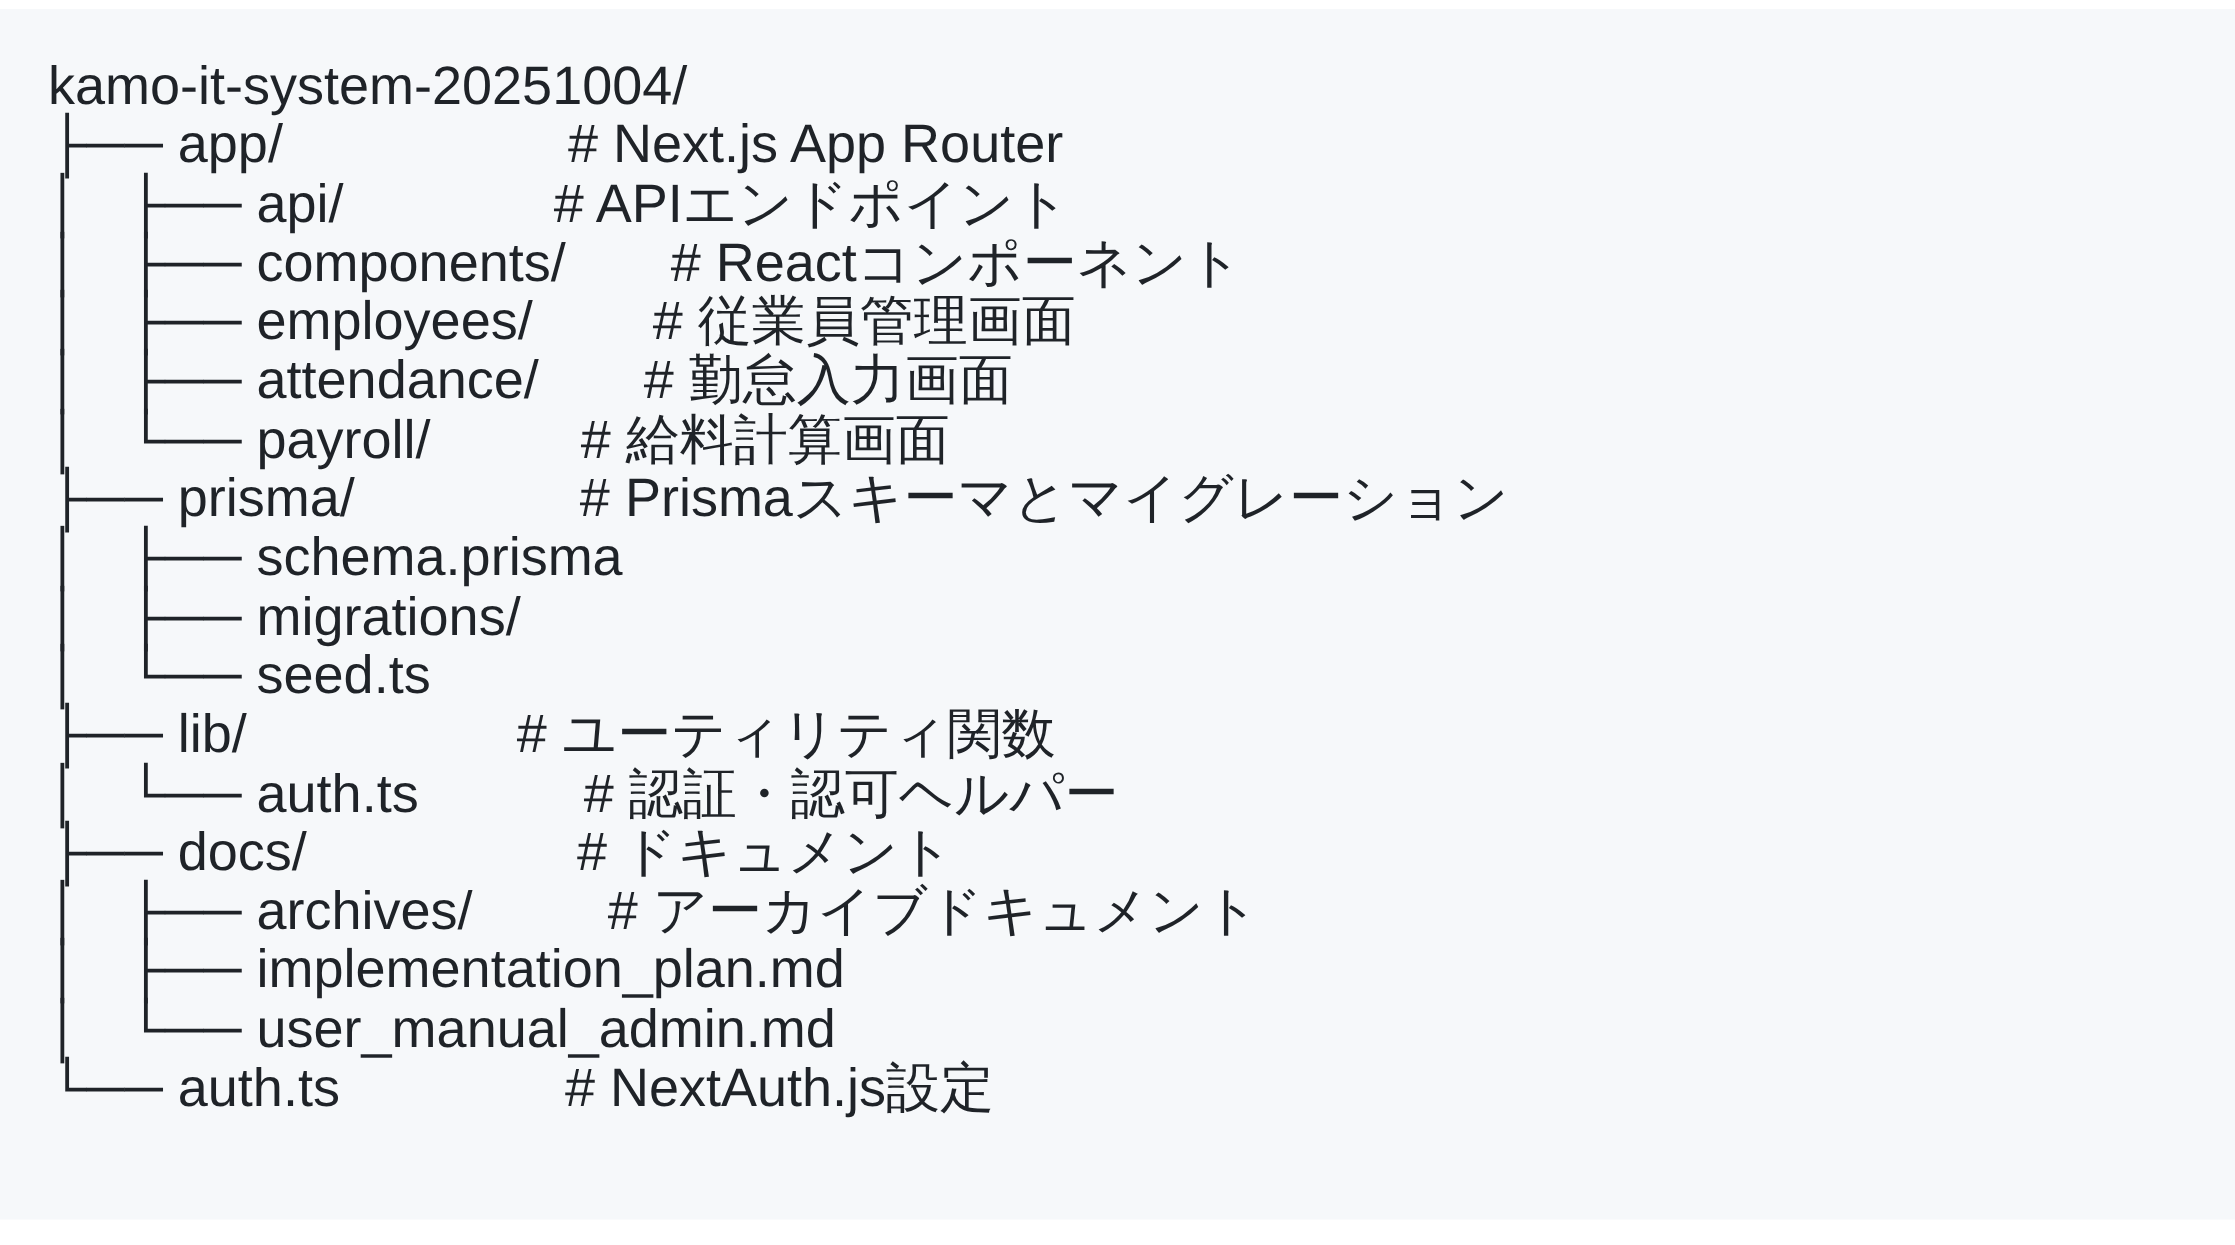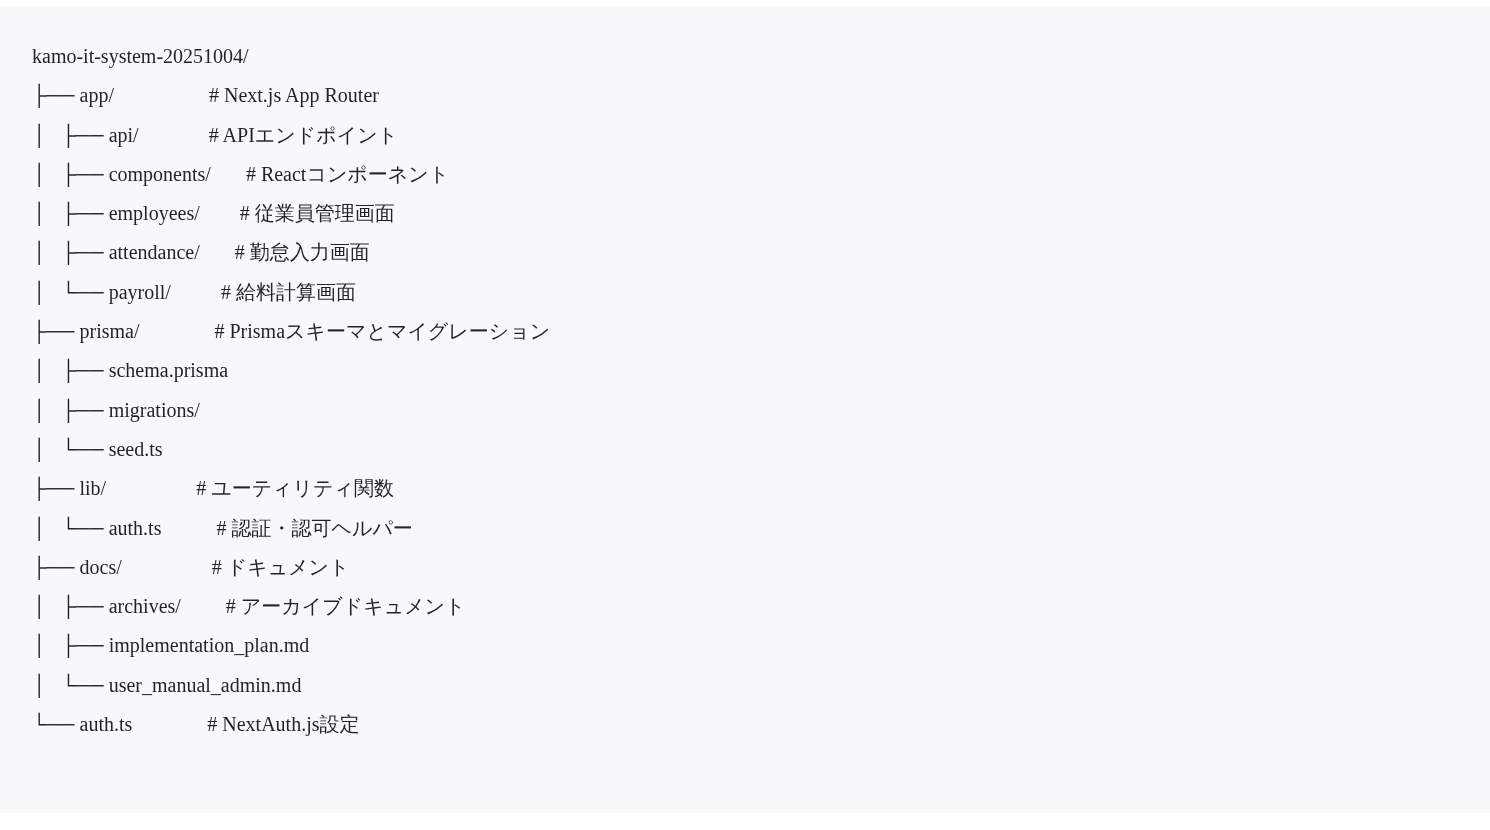--- a/index.html
+++ b/index.html
@@ -16,22 +16,22 @@
   }
   .code-block{
     position:absolute;
     left:0;top:6px;
     width:1490px;height:807px;
     background:var(--block-bg);
     padding:31px 32px 0 32px;
     overflow:hidden;
   }
   .tree{
-    font-family:Liberation Serif, serif;
-    font-size:20px;
+    font-family:Liberation Sans, sans-serif;
+    font-size:36px;
     line-height:39.3px;
     color:var(--text);
     white-space:pre;
   }
   .tree-line{
     white-space:pre;
     height:39.3px;
   }
 </style>
 </head>

